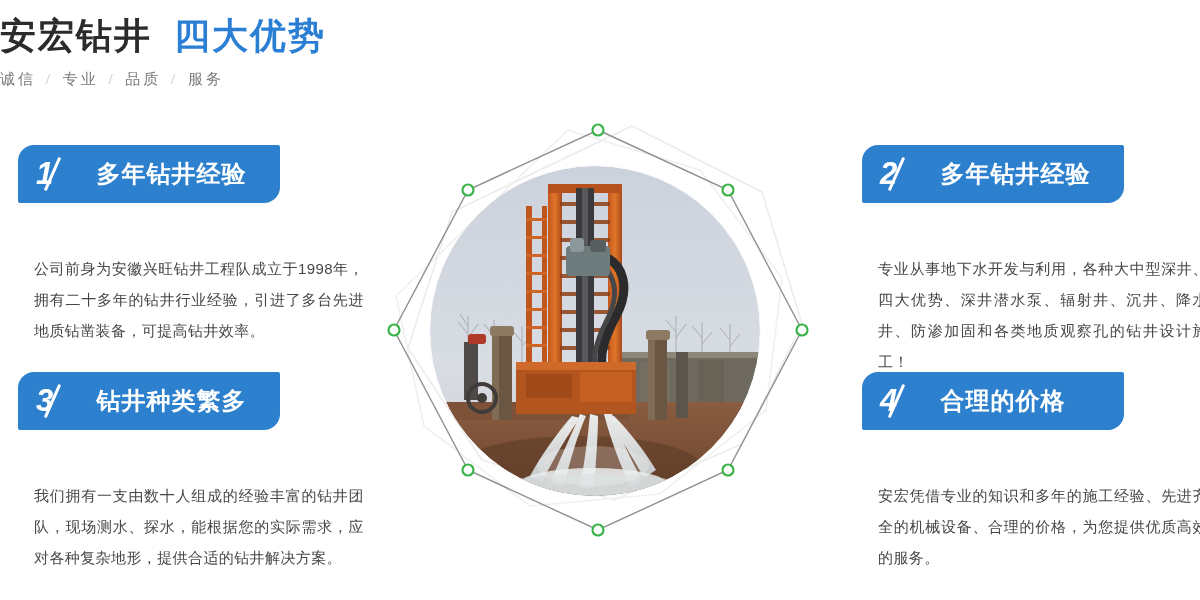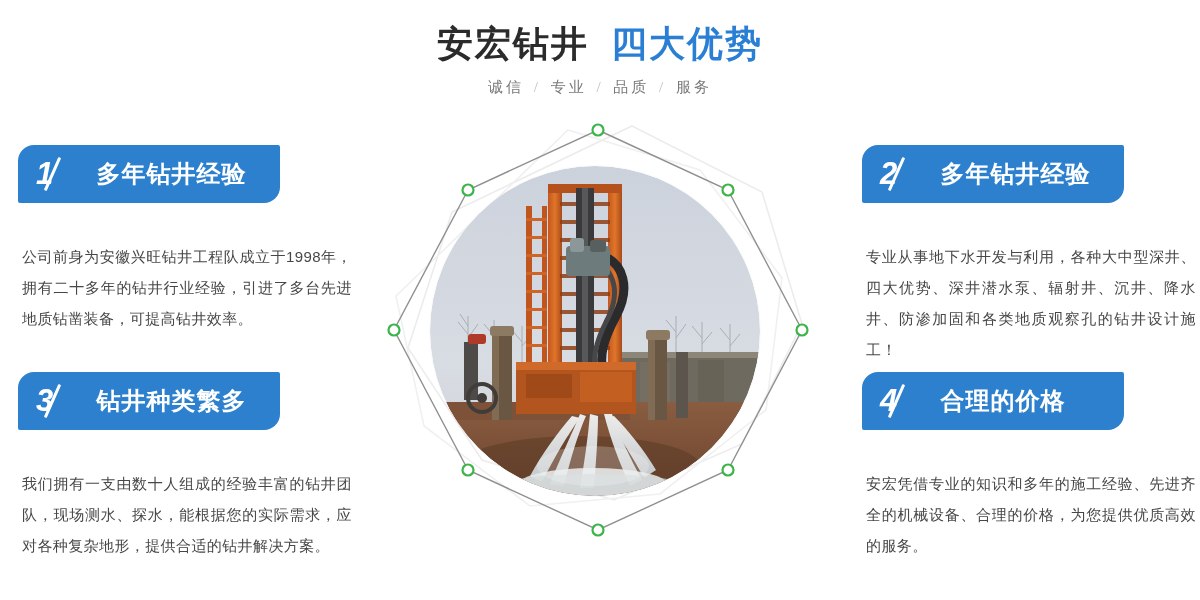--- a/index.html
+++ b/index.html
@@ -16,22 +16,21 @@
     position: relative;
   }
 
   
   .header {
     position: absolute;
     top: 0;
     left: 0;
     width: 1200px;
     height: 110px;
-    text-align: center;
-    margin-top: 8px;
+    text-align: left;
   }
   .header-title {
     margin: 0;
     padding-top: 14px;
     font-size: 36px;
     font-weight: 700;
     letter-spacing: 2px;
     line-height: 44px;
     color: #2b2b2b;
     white-space: nowrap;
@@ -142,21 +141,21 @@
     vertical-align: middle;
     font-size: 24px;
     font-weight: 700;
     color: #ffffff;
     letter-spacing: 1px;
     line-height: 58px;
     margin-left: 16px;
   }
 
   .card-body {
-    margin: 4px;
+    margin: 16px;
     padding-top: 34px;
     width: 330px;
     font-size: 15px;
     line-height: 31px;
     color: #474747;
     text-align: justify;
     text-justify: inter-ideograph;
     letter-spacing: 0.4px;
   }
 </style>

